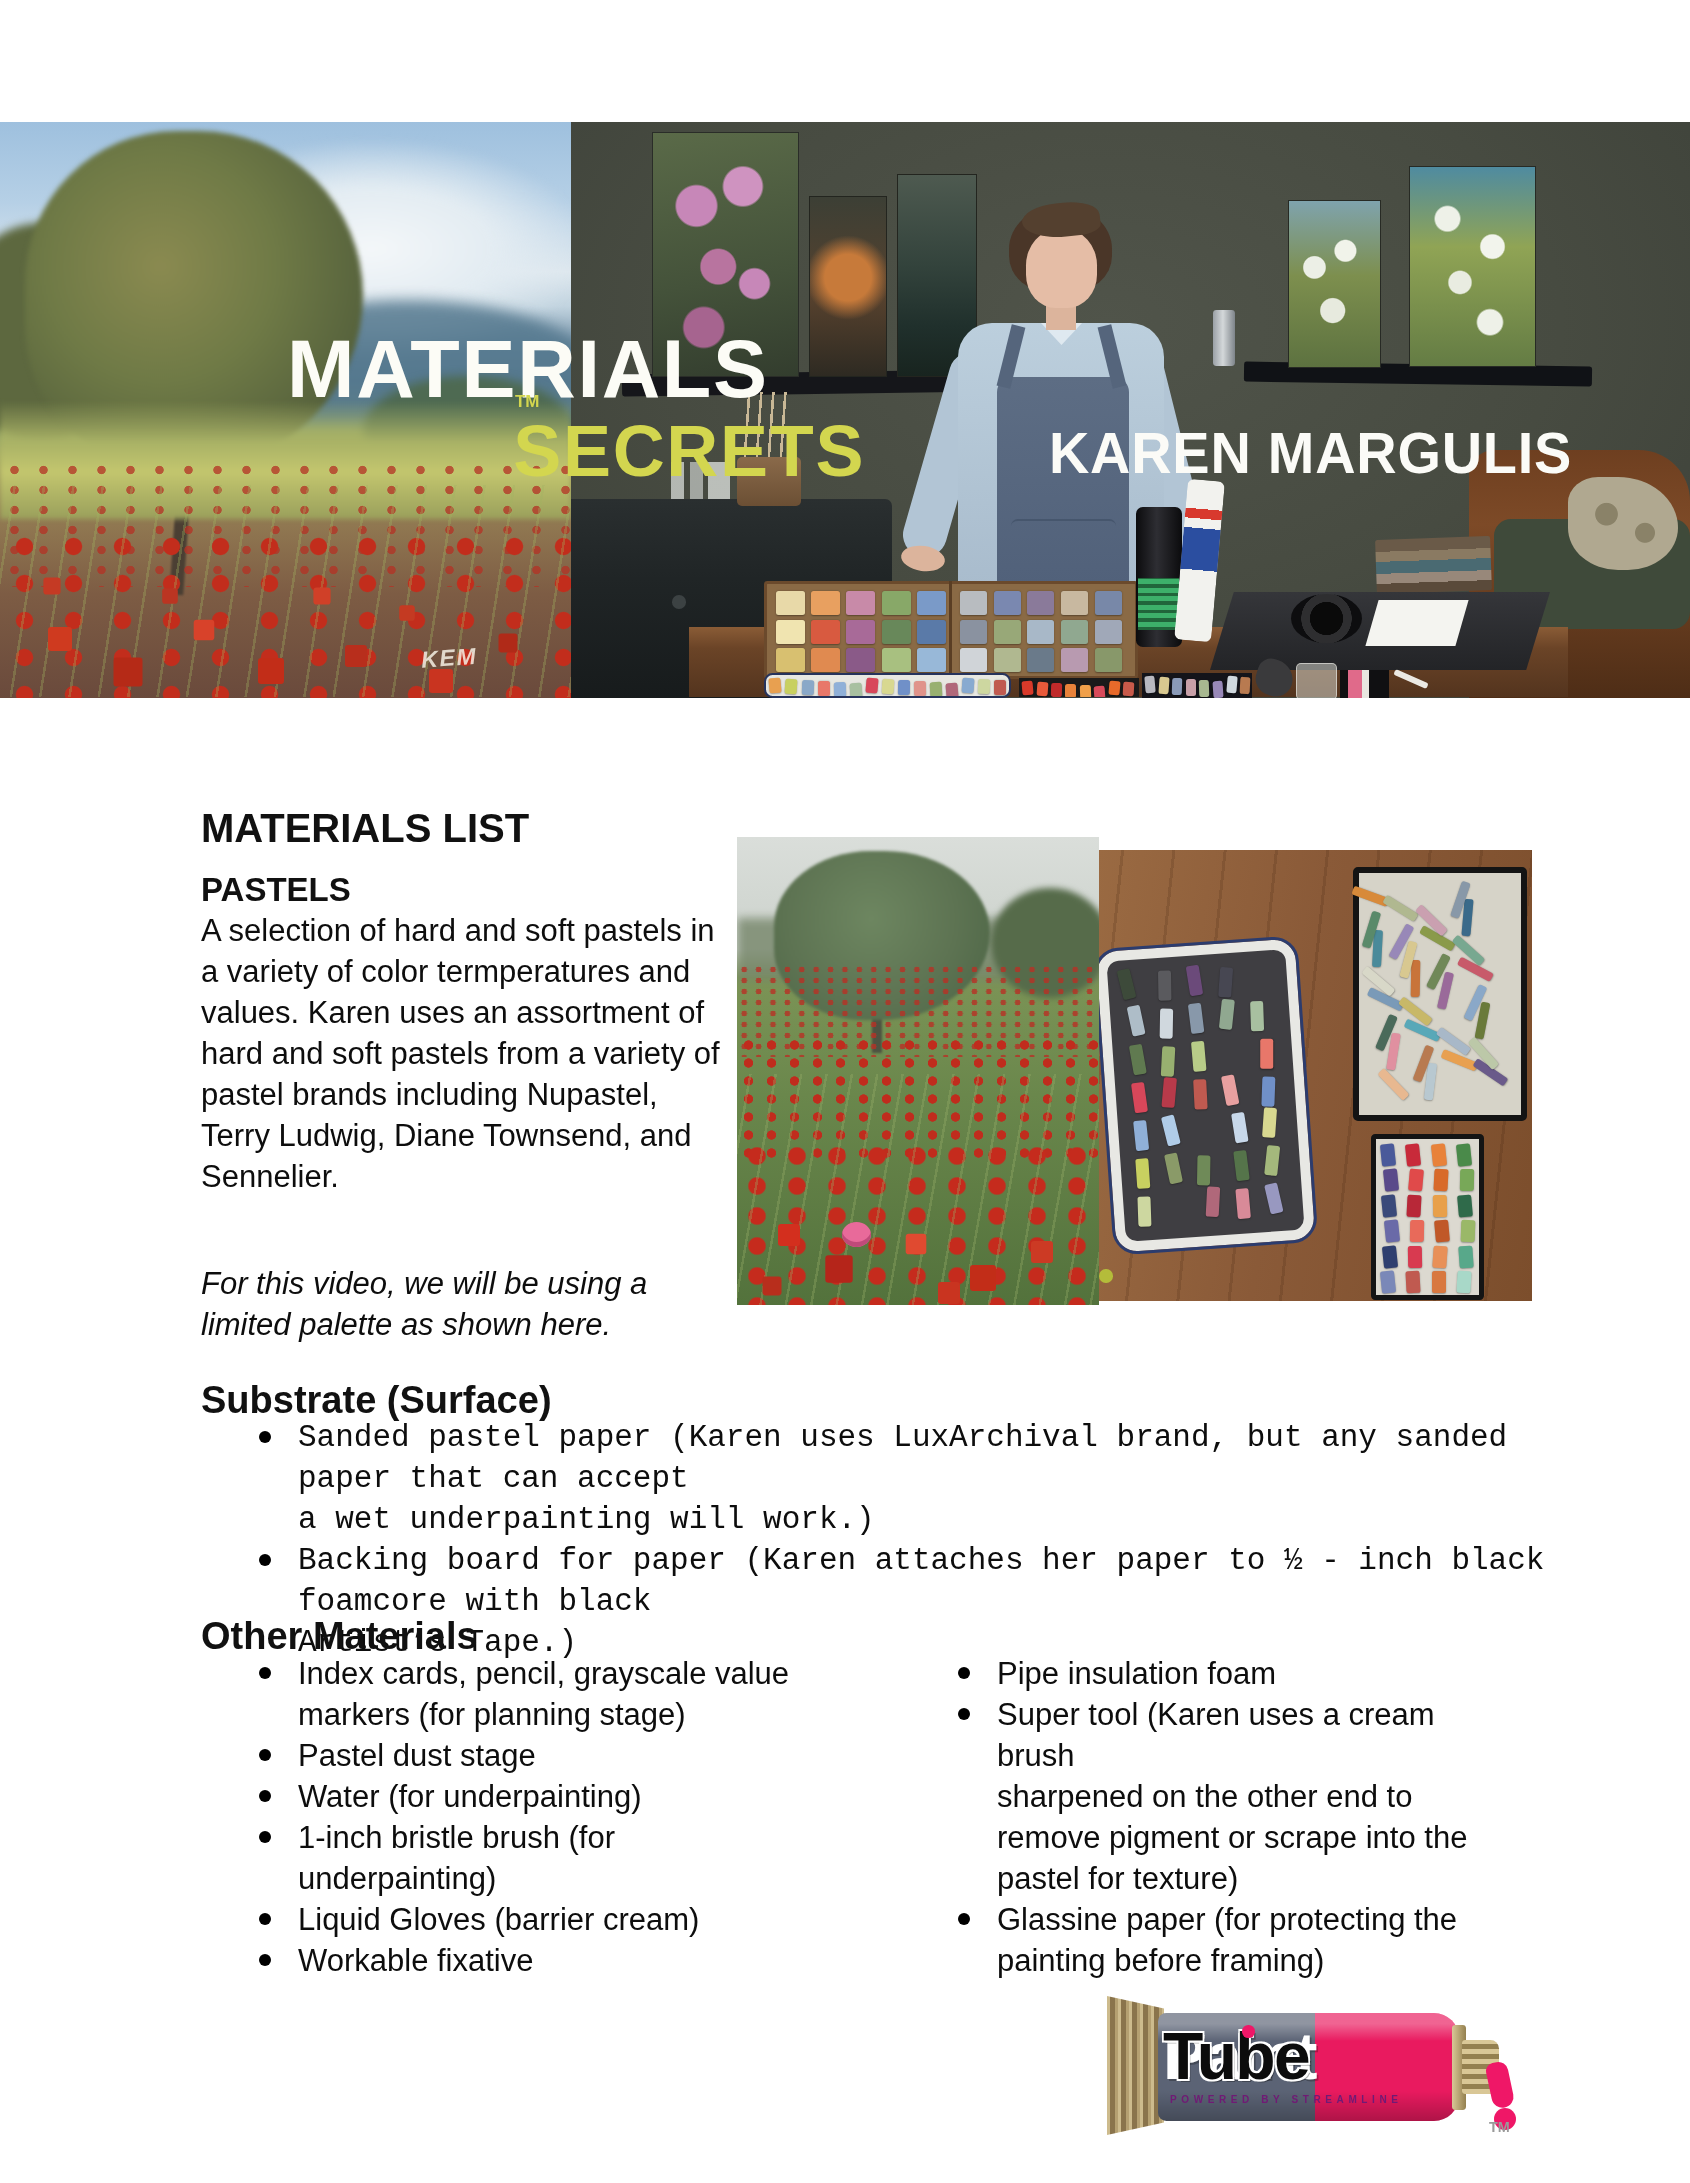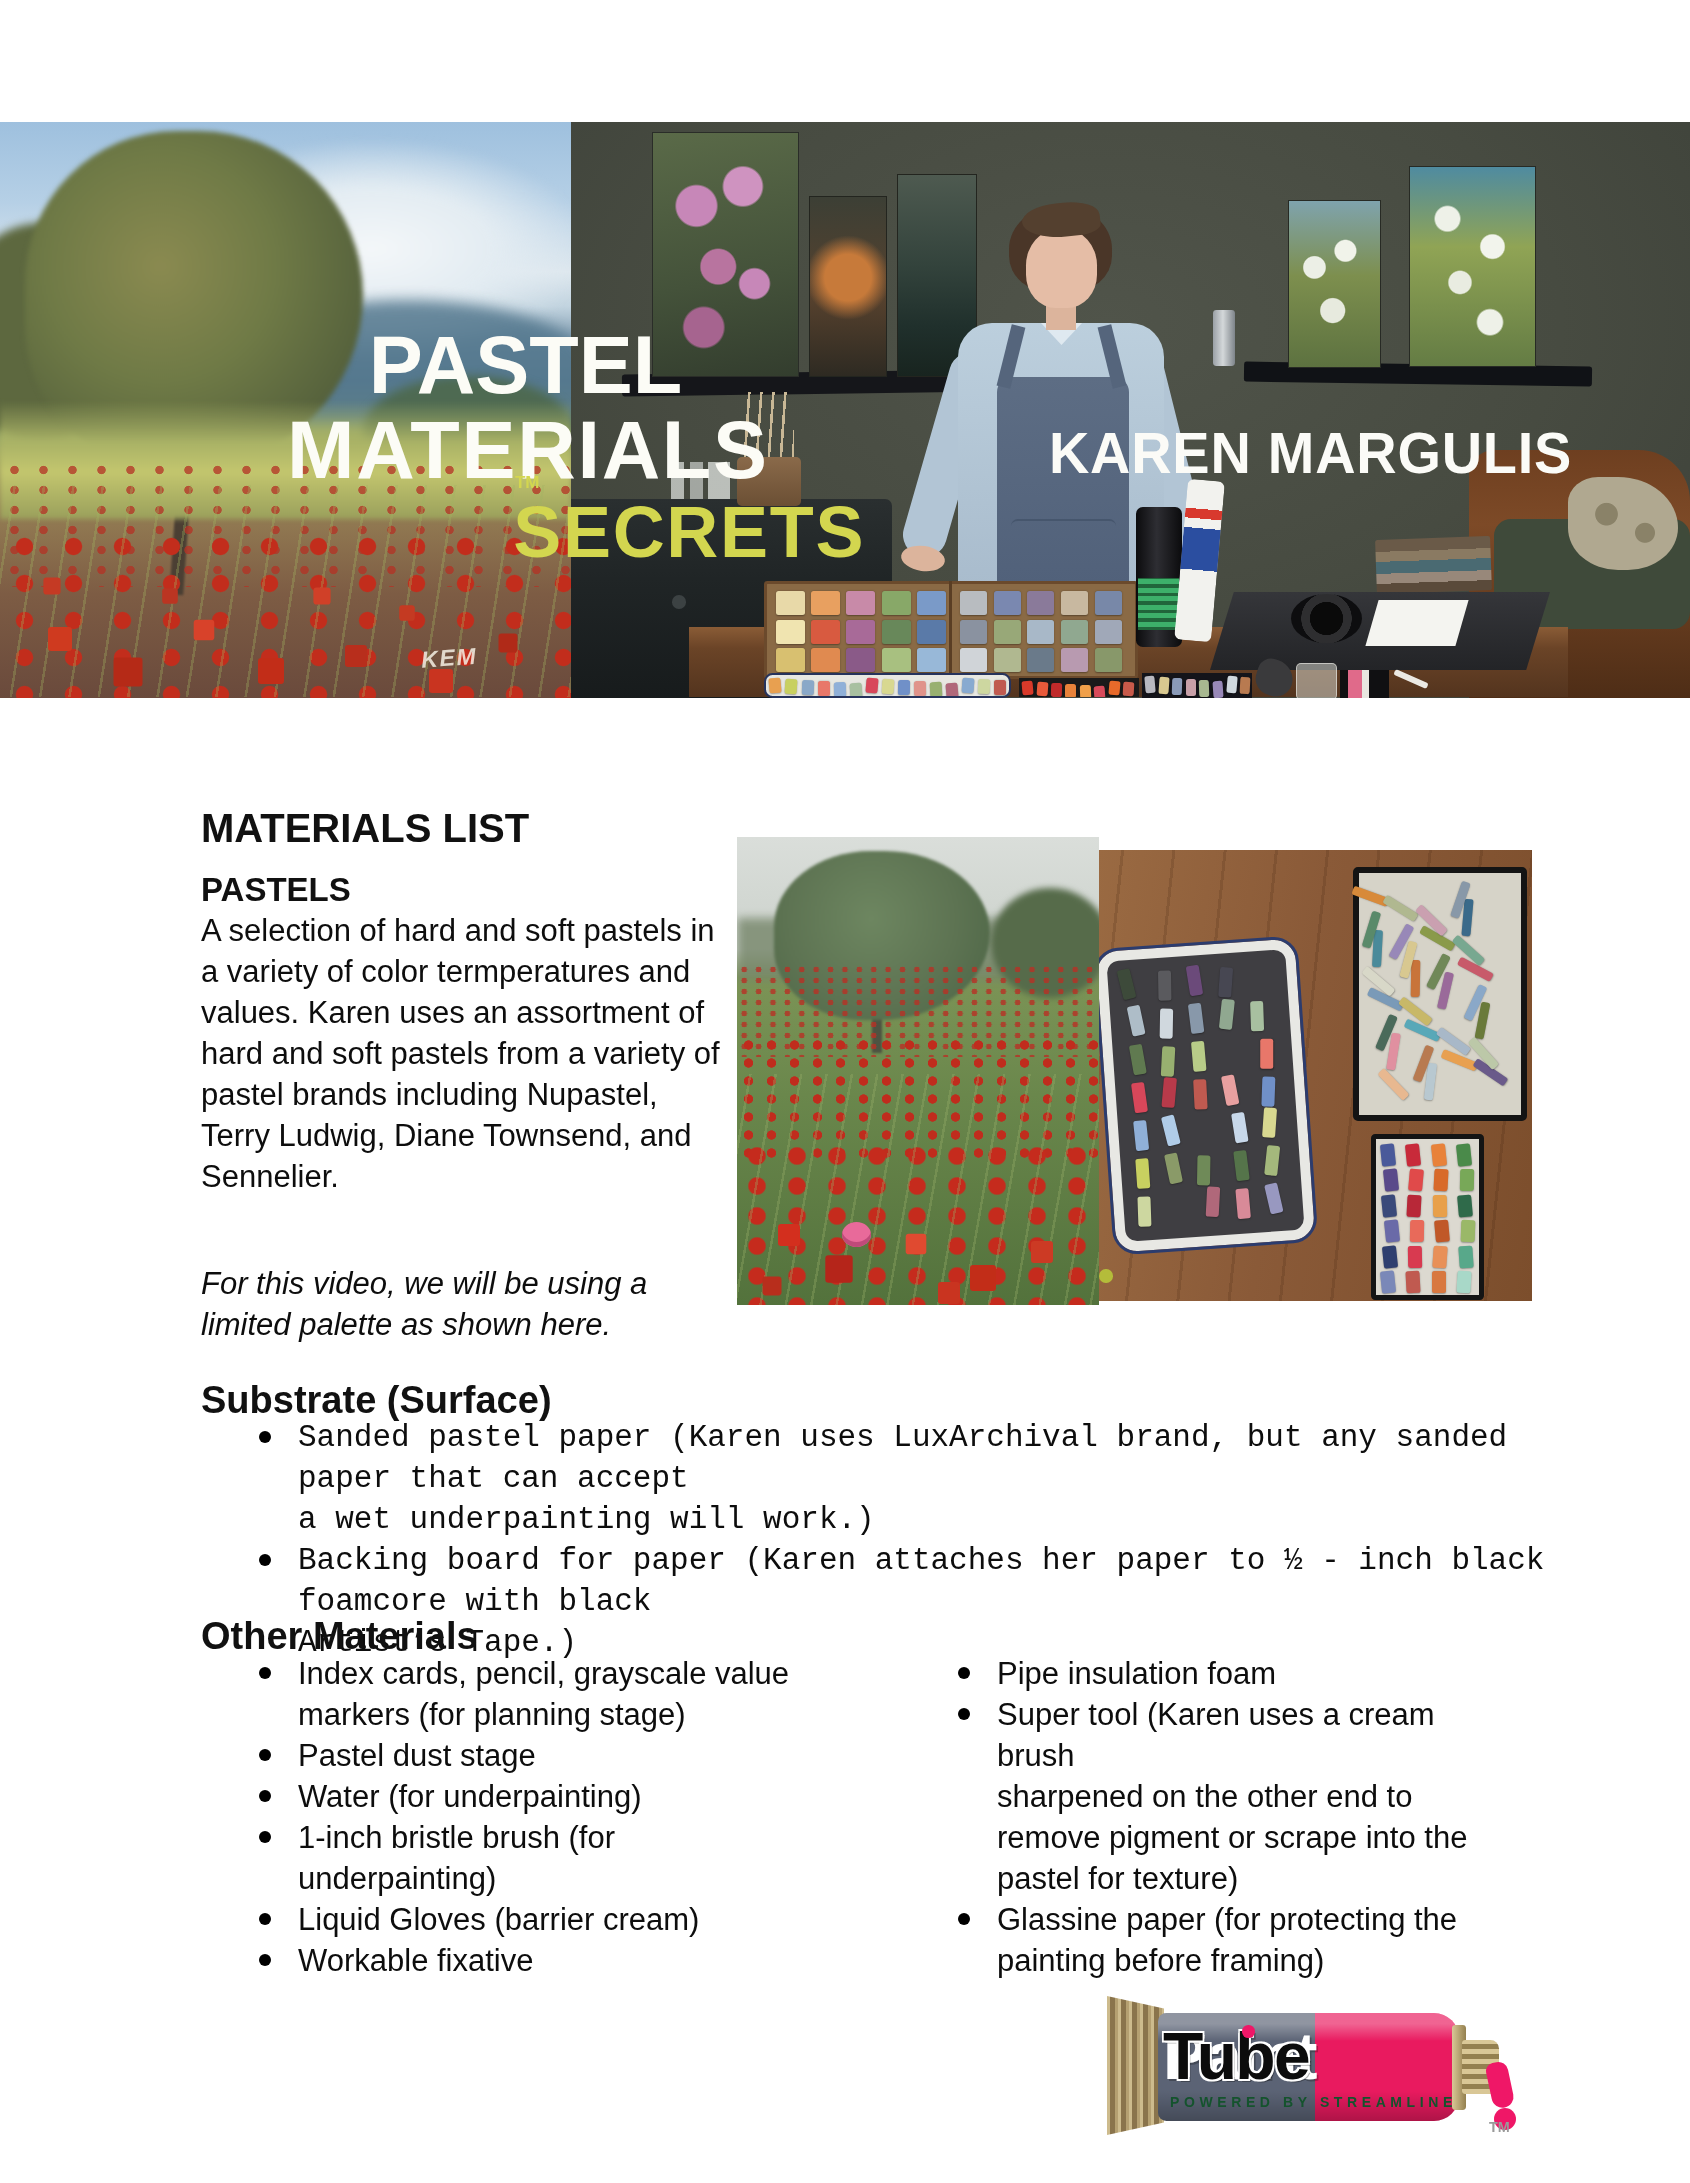--- a/index.html
+++ b/index.html
@@ -189,21 +189,21 @@
   .tube-sheen{left:51px;top:22px;width:301px;height:108px;border-radius:8.5px 25px 25px 8.5px;
     background:linear-gradient(180deg,rgba(255,255,255,.32) 0 10%,rgba(255,255,255,0) 26% 72%,rgba(0,0,0,.25) 100%);}
   .nozzle-ring{left:345px;top:34px;width:13.5px;height:85px;background:linear-gradient(90deg,#d9c796,#94804f);border-radius:3.4px;}
   .nozzle{left:355px;top:49px;width:37px;height:54px;background:repeating-linear-gradient(0deg,#d9c796 0 5px,#94804f 5px 10px);border-radius:3.4px 8.5px 8.5px 3.4px;}
   .drip{left:382px;top:71px;width:22px;height:46px;background:#ef1767;border-radius:10px 12px 13.5px 13.5px;transform:rotate(-12deg);}
   .drop{left:387px;top:117px;width:22px;height:22px;border-radius:50%;background:#ef1767;}
   .logo-text{left:56px;top:27px;width:304px;font-weight:700;font-size:66px;letter-spacing:-1.7px;white-space:nowrap;}
   .logo-paint{color:#fff;text-shadow:1.7px 1.7px 0 rgba(0,0,0,.25);}
   .logo-tube{color:#0c0c0c;text-shadow:-1.7px -1.7px 0 #fff,1.7px -1.7px 0 #fff,-1.7px 1.7px 0 #fff,1.7px 1.7px 0 #fff,2.5px 2.5px 0 rgba(0,0,0,.3);}
   .i-dot{left:135px;top:34px;width:12.7px;height:12.7px;border-radius:50%;background:#ef1767;}
-  .tagline{left:63px;top:103px;color:#14532d;font-weight:700;font-size:14px;letter-spacing:4.6px;white-space:nowrap;}
+  .tagline{left:63px;top:103px;color:#701a75;font-weight:700;font-size:10px;letter-spacing:4.6px;white-space:nowrap;}
   .logo-tm{left:382px;top:128px;color:#9a9a9a;font-size:14.4px;font-weight:700;}
 </style>
 </head>
 <body>
 
 <div class="page">
 
   <div class="hero">
 
     <div class="hero-painting">
@@ -331,21 +331,20 @@
           <div class="stick" style="left: 98px; top: 4.2px; width: 10px; height: 17px; background: rgb(184, 122, 80); transform: rotate(3deg);"></div>
         </div>
       <div class="felt"></div>
       <div class="jar"></div>
       <div class="pink-box"></div>
       <div class="white-pen"></div>
       <div class="presenter">KAREN MARGULIS</div>
     </div>
 
     <div class="hero-title">
-      <div class="t1">PASTEL</div>
       <div class="t2">MATERIALS</div>
       <div class="t3"><span>SECRETS</span><sup>TM</sup></div>
     </div>
   </div>
 
   <div class="doc">
     <div class="abs h-main" style="left:201px;top:806px;">MATERIALS LIST</div>
     <div class="abs h-sub" style="left:201px;top:871px;">PASTELS</div>
     <div class="abs body-txt" style="left:201px;top:910px;width:541px;">A selection of hard and soft pastels in
 a variety of color termperatures and

